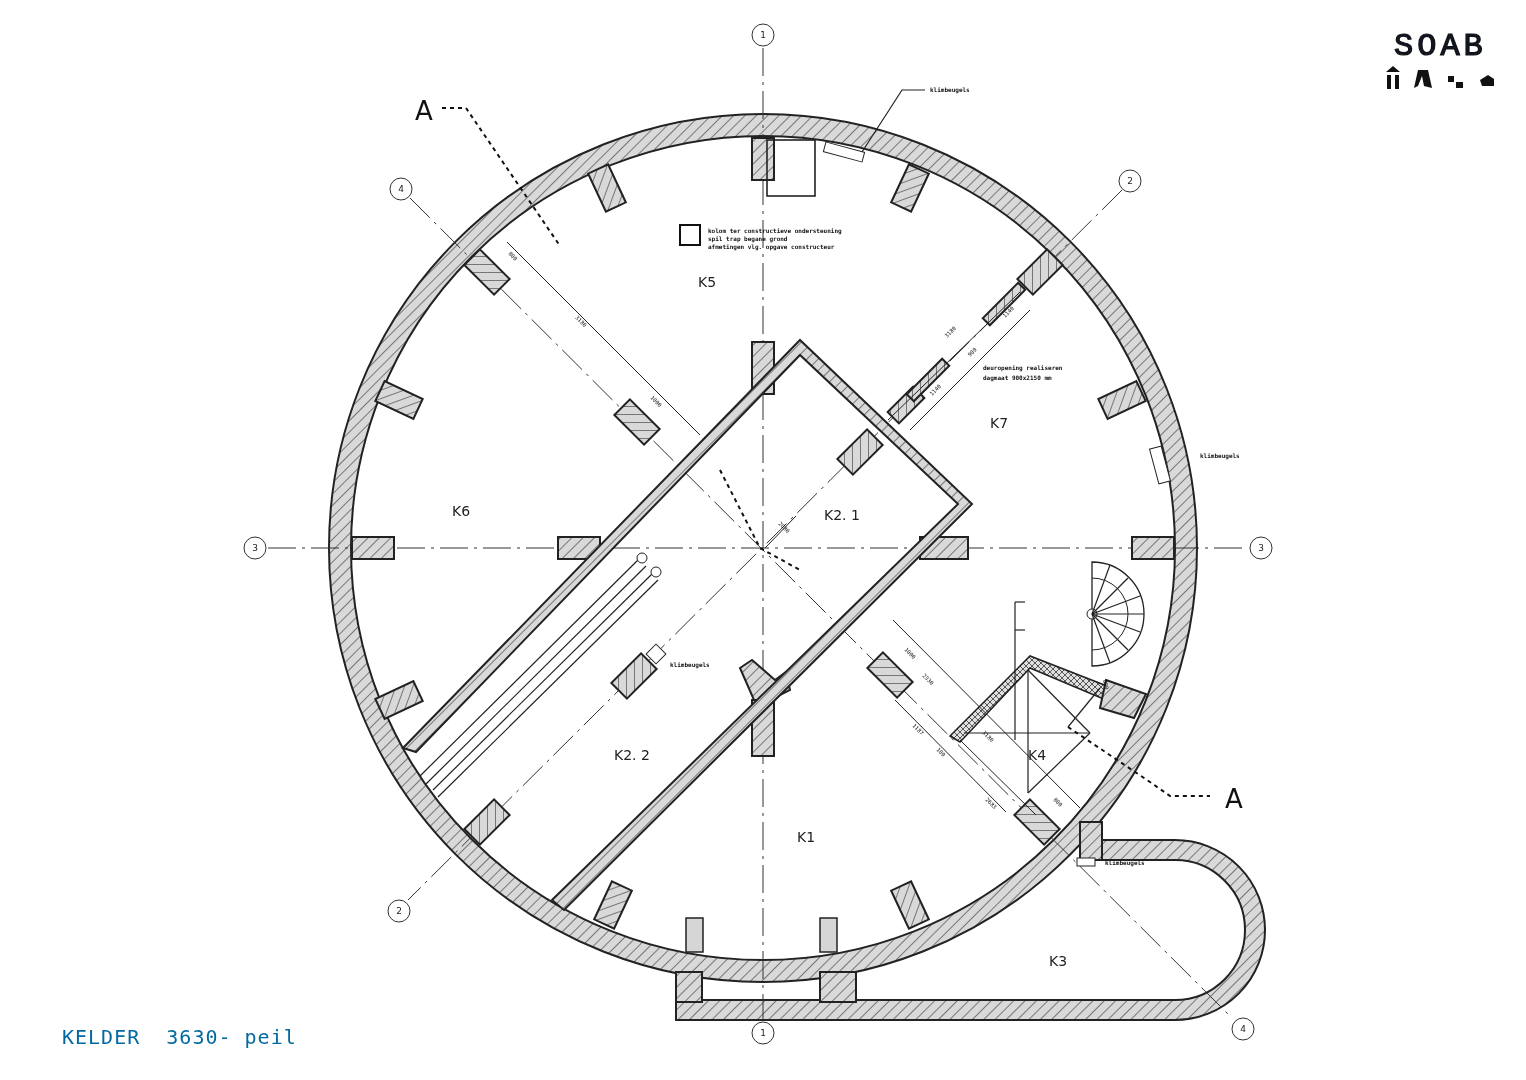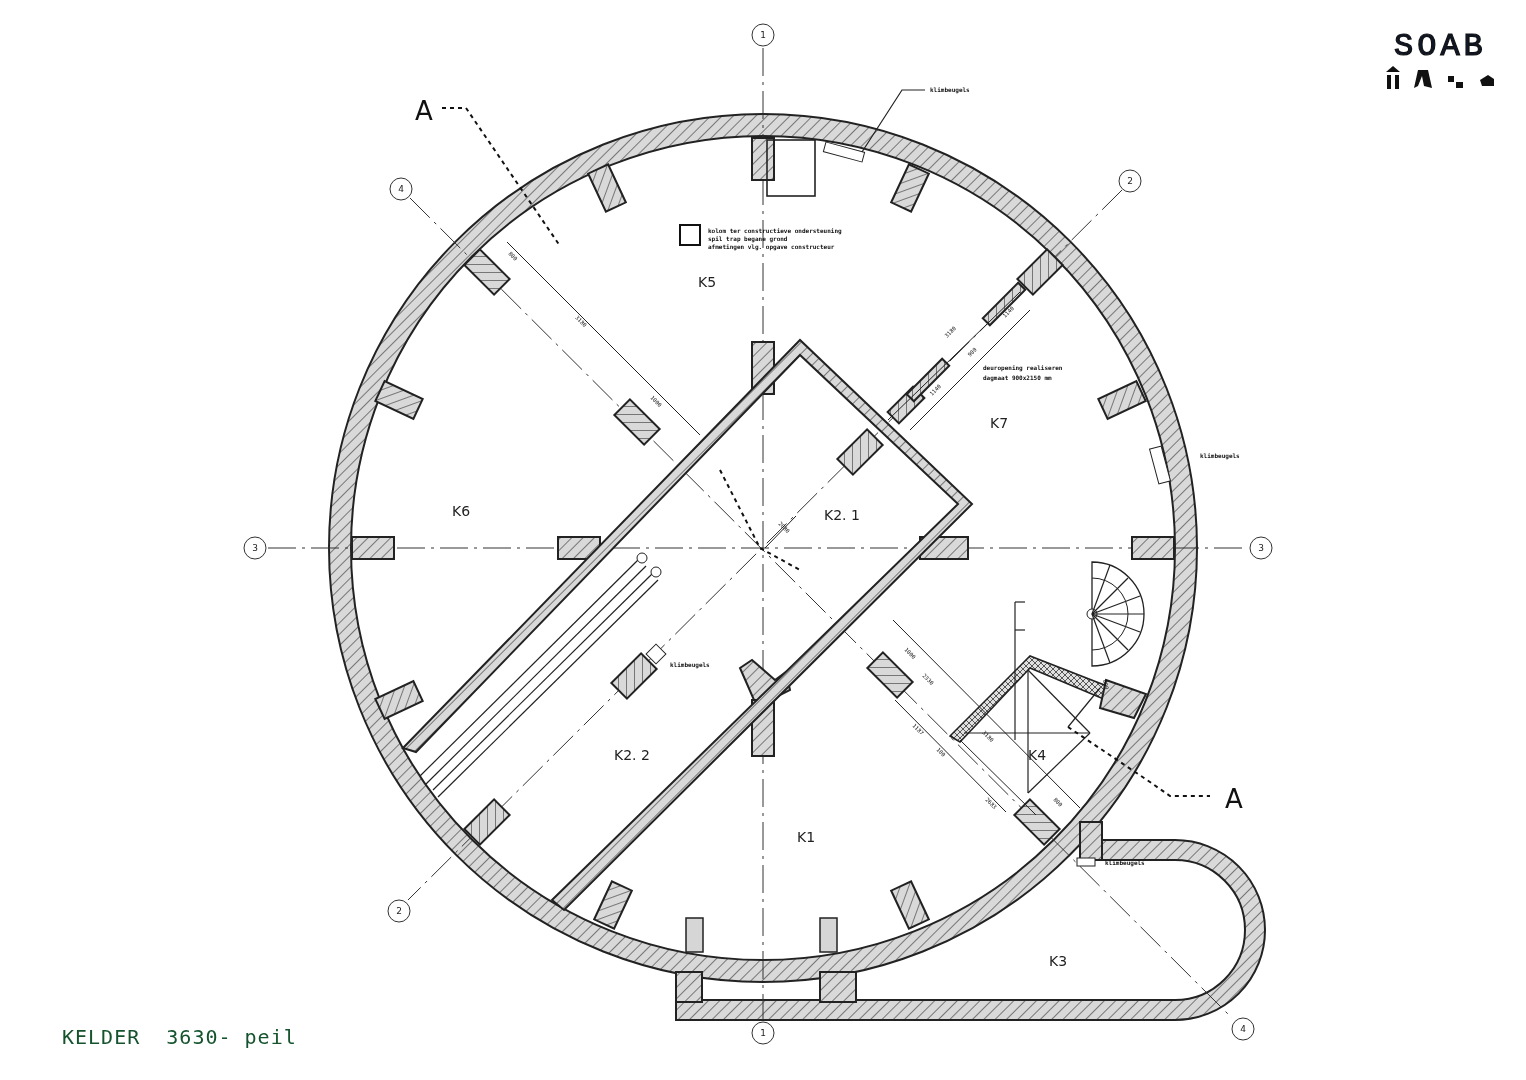--- a/index.html
+++ b/index.html
@@ -11,21 +11,21 @@
   .axis { stroke:#333; stroke-width:1; stroke-dasharray:28 6 3 6; fill:none; }
   .dim { stroke:#222; stroke-width:1; fill:none; }
   .sect { stroke:#111; stroke-width:2; stroke-dasharray:4 4; fill:none; }
   .thin { stroke:#222; stroke-width:1.2; fill:none; }
   .room { font-family:"DejaVu Sans", sans-serif; font-size:14px; fill:#222; }
   .note { font-family:"DejaVu Sans Mono", monospace; font-size:6px; font-weight:bold; fill:#111; }
   .dimtxt { font-family:"DejaVu Sans Mono", monospace; font-size:5.5px; fill:#111; }
   .bubble { fill:#fff; stroke:#333; stroke-width:1; }
   .btxt { font-family:"DejaVu Sans", sans-serif; font-size:9px; fill:#222; text-anchor:middle; dominant-baseline:central; }
   .secA { font-family:"DejaVu Sans", sans-serif; font-size:26px; fill:#111; }
-  .title { position:absolute; left:62px; top:1025px; font-family:"DejaVu Sans Mono", monospace; font-size:20px; letter-spacing:1px; color:#14532d; white-space:pre; }
+  .title { position:absolute; left:62px; top:1025px; font-family:"DejaVu Sans Mono", monospace; font-size:20px; letter-spacing:1px; color:#0369a1; white-space:pre; }
   .logo { position:absolute; left:1384px; top:28px; font-family:Liberation Mono, monospace; font-size:32px; letter-spacing:4px; color:#0f172a;margin-left:10px; -webkit-text-stroke:1.2px #111; }
   .logo-icons { position:absolute; left:1384px; top:66px; width:118px; height:24px; }
 </style>
 </head>
 <body>
 
 <svg width="1526" height="1080" viewBox="0 0 1526 1080">
   <defs>
     <pattern id="hatch" width="8" height="8" patternUnits="userSpaceOnUse" patternTransform="rotate(45)">
       <rect width="8" height="8" fill="#d9d9d9"></rect>

